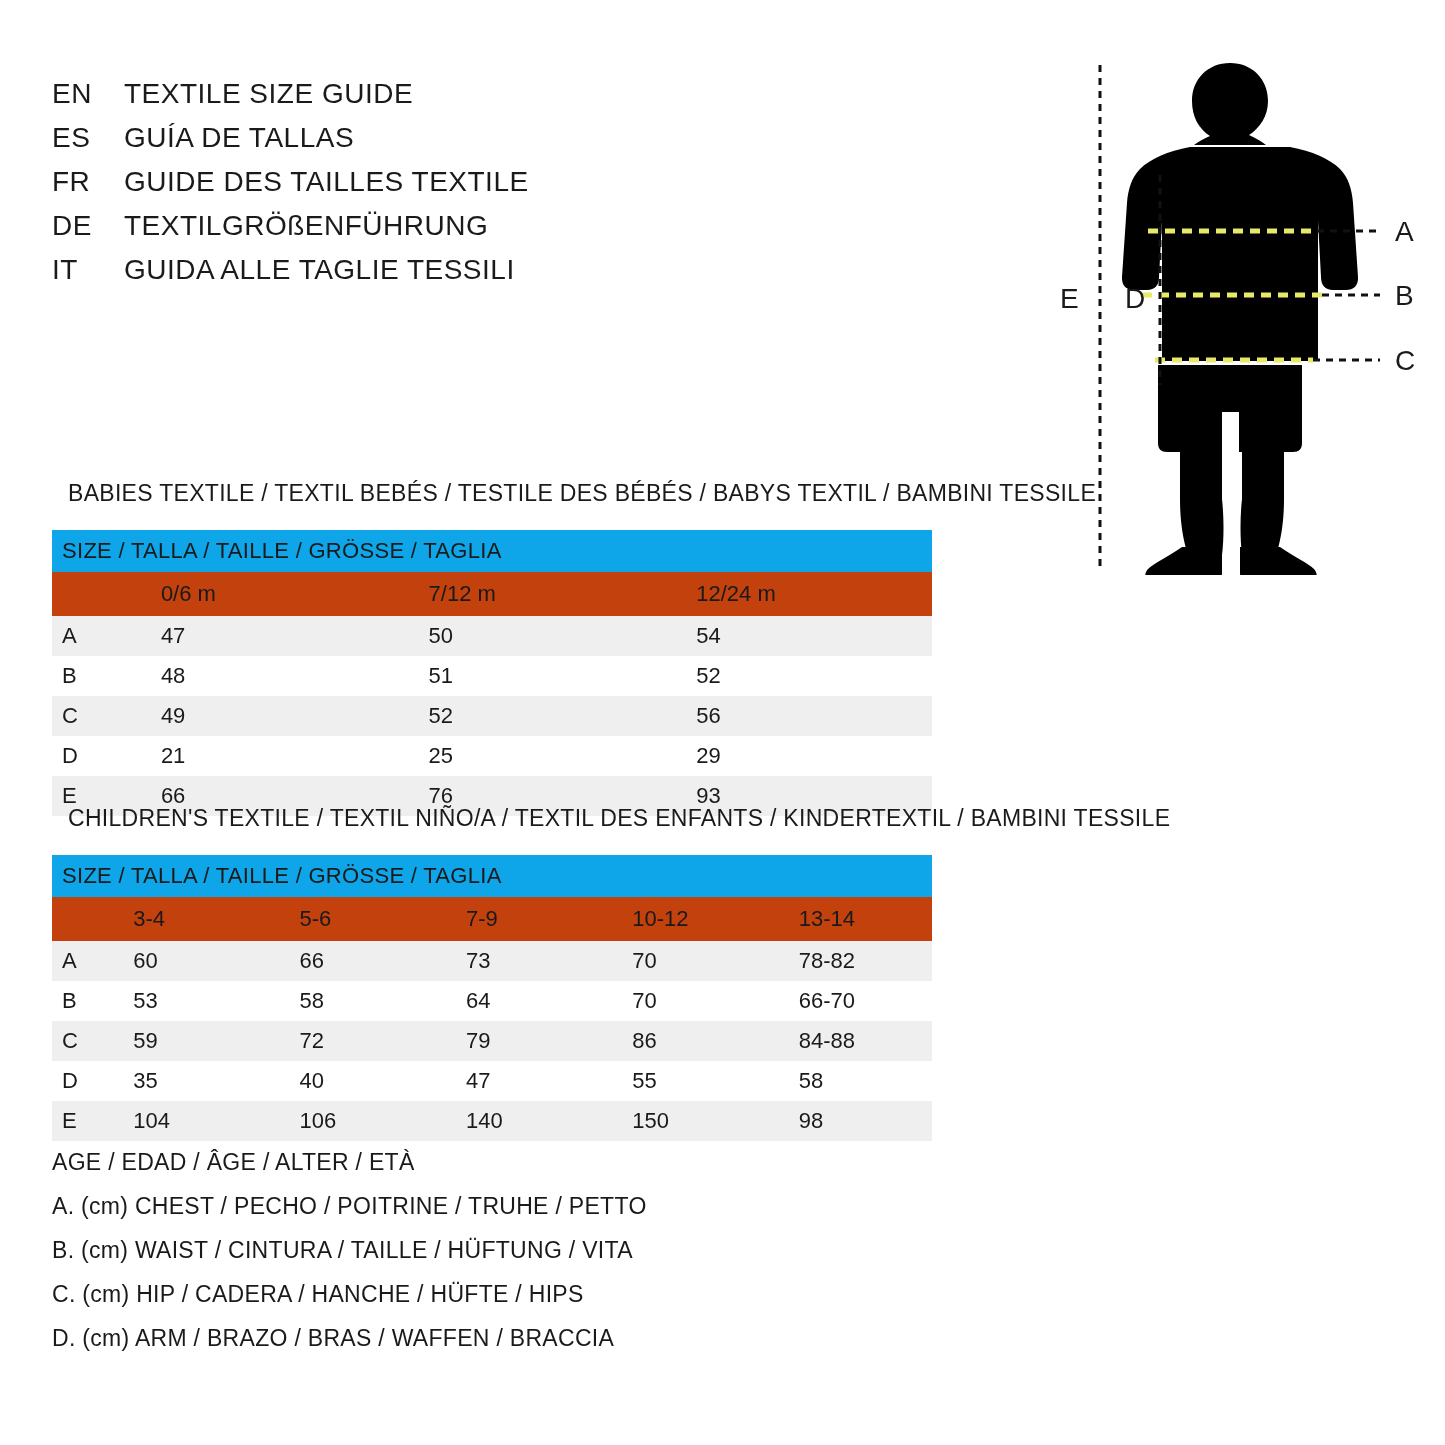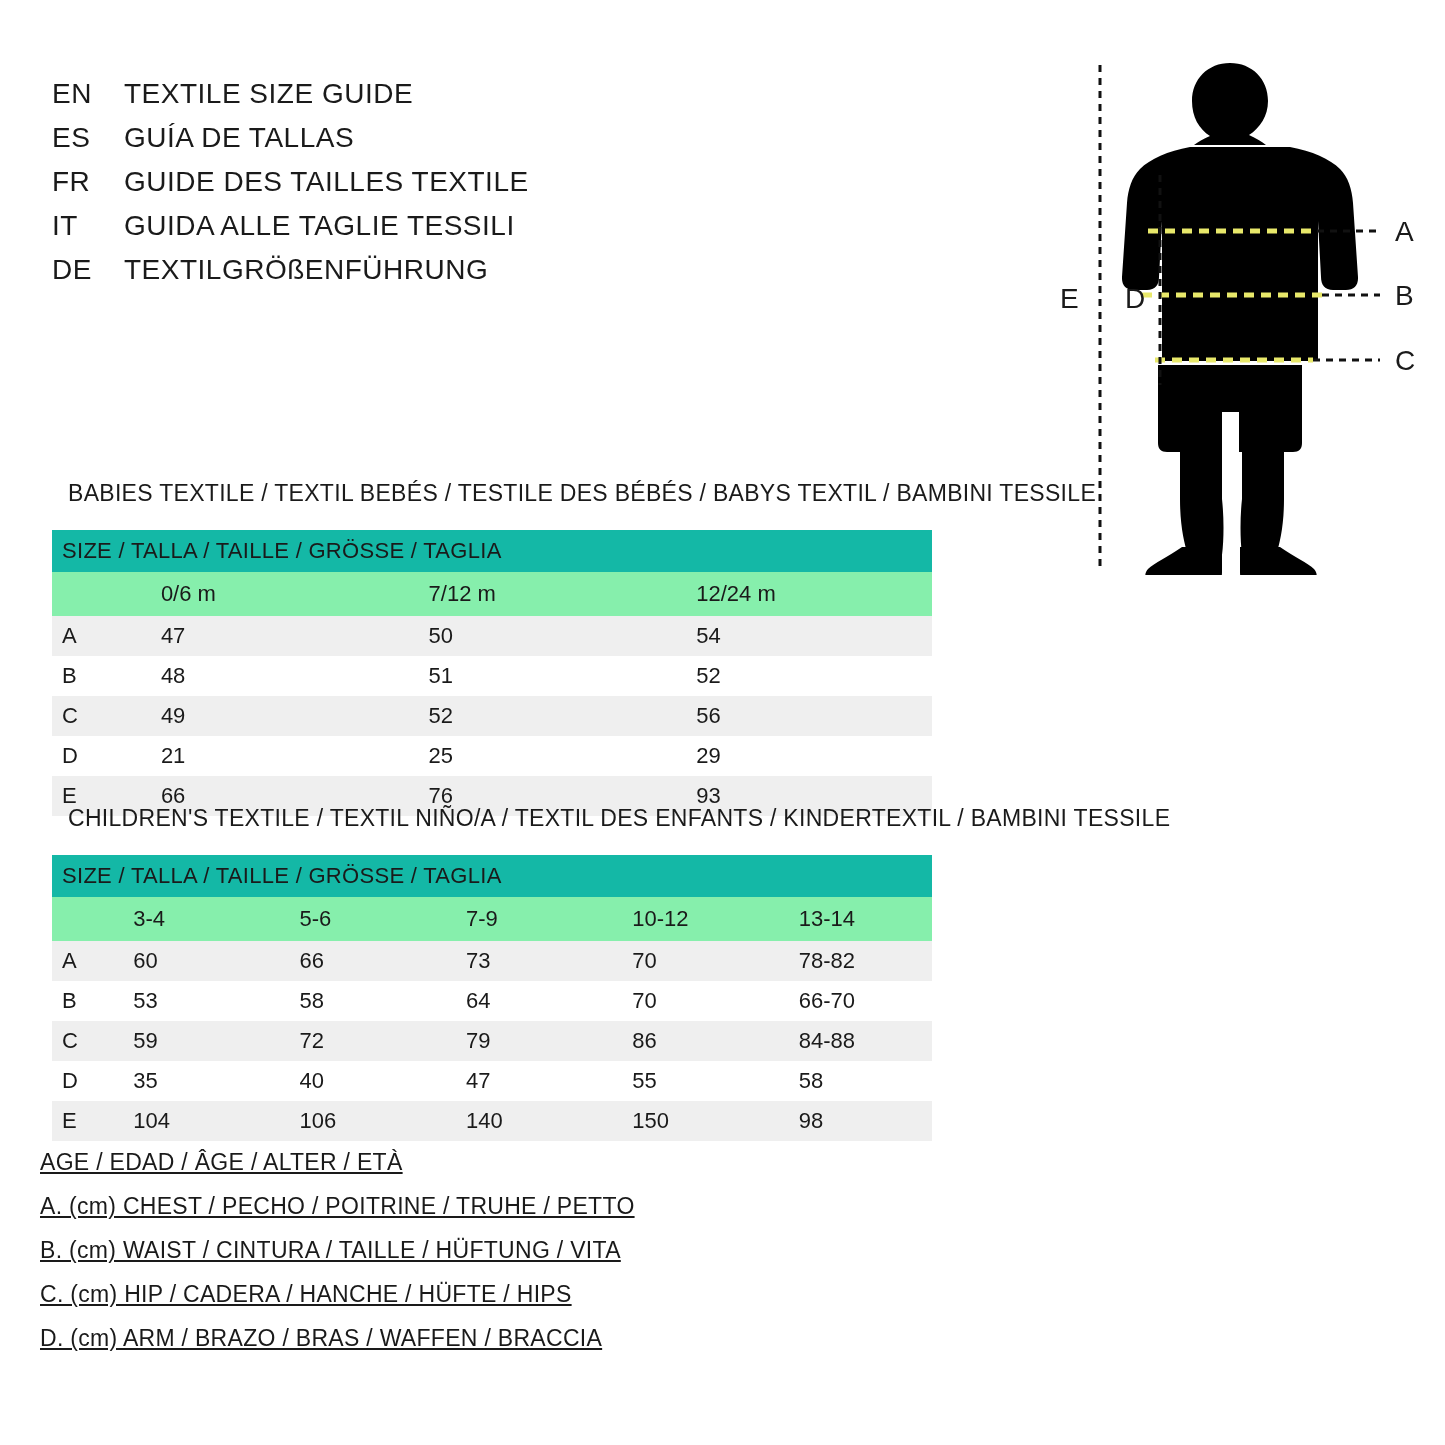--- a/index.html
+++ b/index.html
@@ -68,27 +68,27 @@
     position: absolute;
     left: 52px;
     border-collapse: collapse;
     font-size: 22px;
     color: #1a1a1a;
   }
   #babies-table { top: 530px; width: 880px; }
   #children-table { top: 855px; width: 880px; }
 
   .size-table tr.header-row td {
-    background: #14b8a6;
+    background: #0ea5e9;
     font-size: 22px;
     padding: 8px 4px 8px 10px;
     letter-spacing: 0.3px;
   }
   .size-table tr.sizes-row td {
-    background: #86efac;
+    background: #c2410c;
     padding: 9px 0 9px 0;
   }
   .size-table td {
     padding: 7px 0;
   }
   .size-table tr.data-row.shade td {
     background: #efefef;
   }
   .size-table tr.data-row td {
     background: #ffffff;
@@ -100,24 +100,23 @@
   }
   .col-val {
     text-align: left;
   }
   #babies-table .col-val { width: 163px; padding-left: 32px; }
   #children-table .col-val { width: 163px; padding-left: 32px; }
 
   
   .legend {
     position: absolute;
-    left: 40px;
+    left: 52px;
     top: 1140px;
     width: 900px;
-    text-decoration: underline;
   }
   .legend-line {
     font-size: 23px;
     line-height: 44px;
     letter-spacing: 0.3px;
     color: #1a1a1a;
     white-space: nowrap;
   }
 </style>
 </head>
@@ -130,26 +129,26 @@
   </div>
   <div class="lang-row">
     <span class="lang-code">ES</span>
     <span class="lang-text">GUÍA DE TALLAS</span>
   </div>
   <div class="lang-row">
     <span class="lang-code">FR</span>
     <span class="lang-text">GUIDE DES TAILLES TEXTILE</span>
   </div>
   <div class="lang-row">
+    <span class="lang-code">DE</span>
+    <span class="lang-text">TEXTILGRÖßENFÜHRUNG</span>
+  </div>
+  <div class="lang-row">
     <span class="lang-code">IT</span>
     <span class="lang-text">GUIDA ALLE TAGLIE TESSILI</span>
-  </div>
-  <div class="lang-row">
-    <span class="lang-code">DE</span>
-    <span class="lang-text">TEXTILGRÖßENFÜHRUNG</span>
   </div>
 </div>
 
 <div class="figure-area">
   <svg width="400" height="520" viewBox="0 0 400 520" xmlns="http://www.w3.org/2000/svg">
 
     <g fill="#000000">
 
       <path d="M200 8 c-22 0 -38 16 -38 38 c0 16 7 28 18 35 c-7 3 -12 6 -16 9 l72 0 c-4 -3 -10 -7 -17 -10 c11 -7 19 -19 19 -34 c0 -22 -16 -38 -38 -38 z"></path>
 

